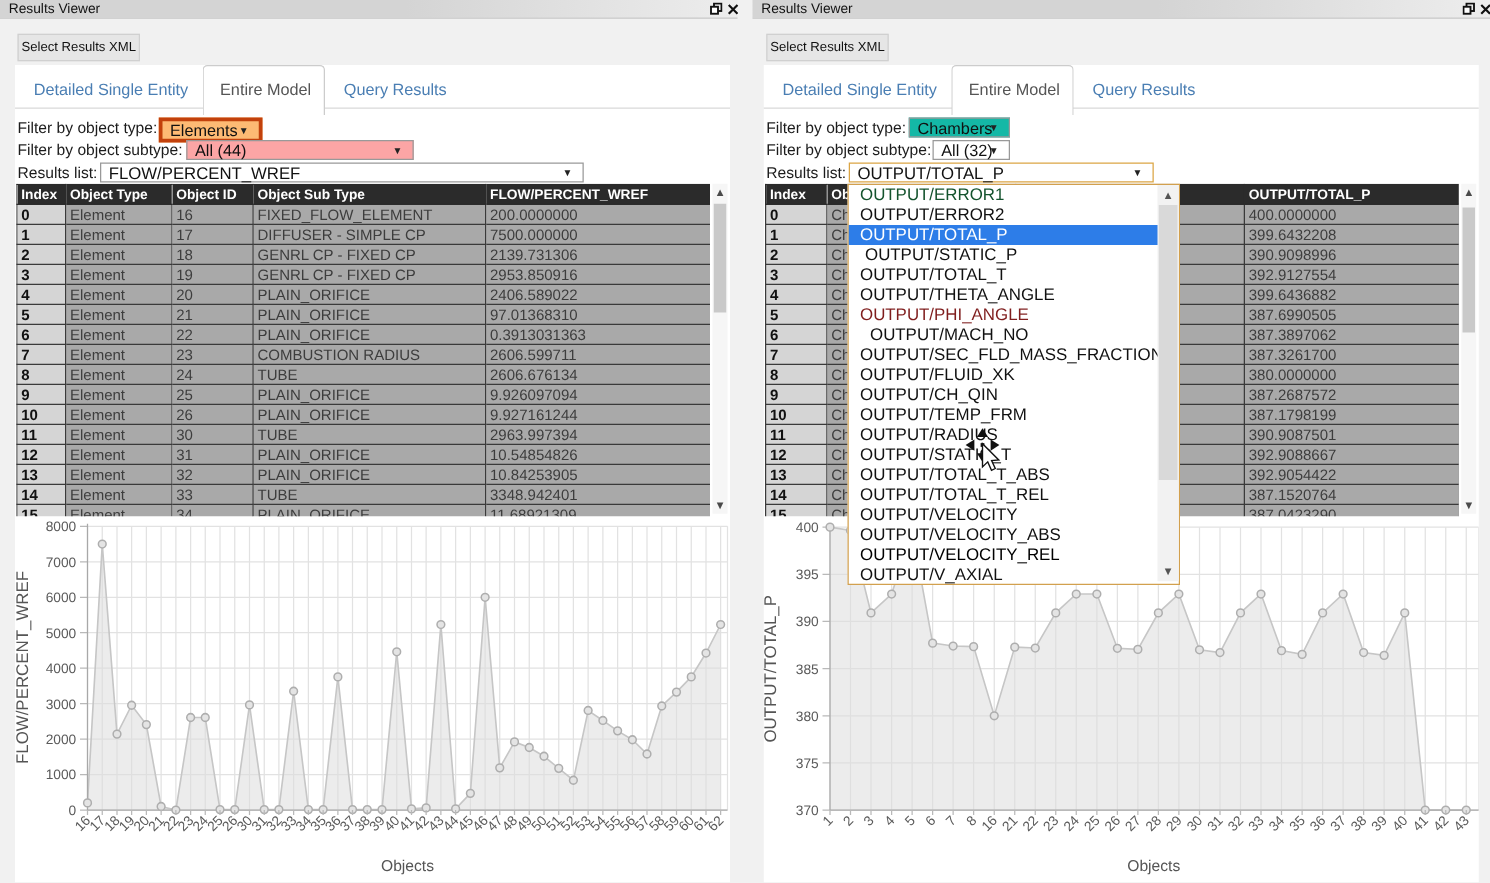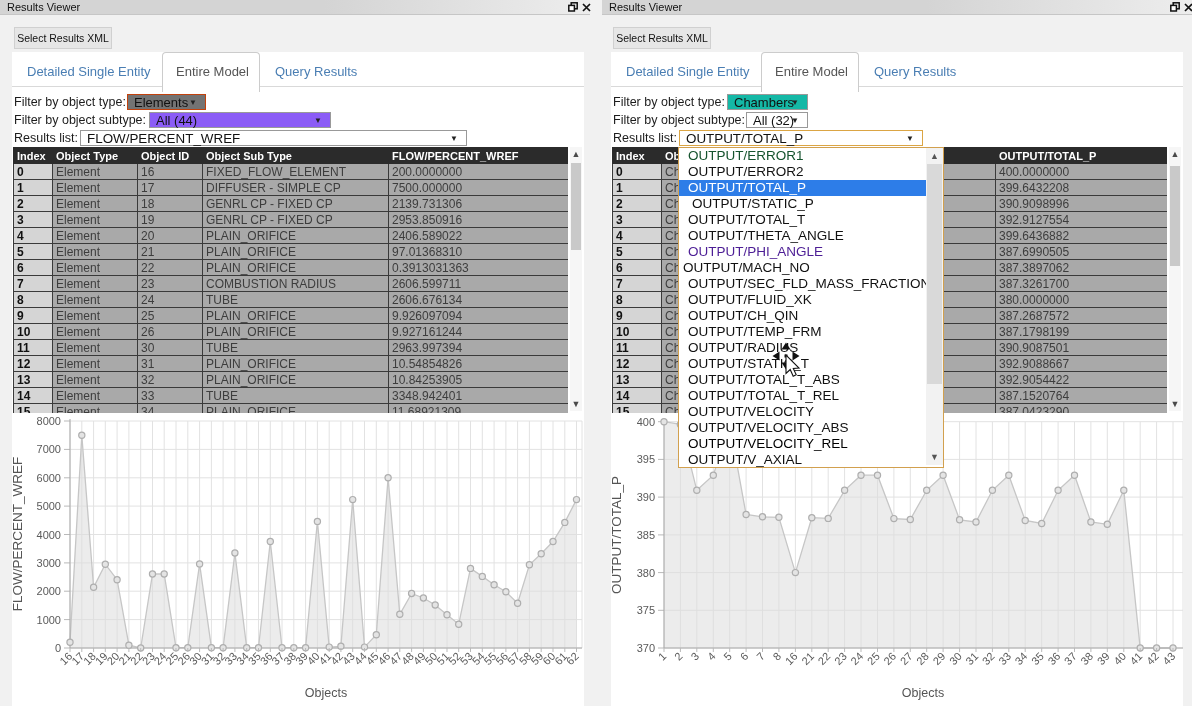--- a/index.html
+++ b/index.html
@@ -18,26 +18,26 @@
       <path d="M1,1 L8,8 M8,1 L1,8" stroke="#111" stroke-width="1.7"></path>
     </svg>
 </div>
 <div style="position:absolute;left:14px;top:27px;width:96px;height:20px;background:#e6e6e6;border:1px solid #d0d0d0;font-size:10.5px;color:#111;text-align:center;line-height:20px;white-space:nowrap">Select Results XML</div>
 <div style="position:absolute;left:12px;top:86px;width:572px;height:1px;background:#d9d9d9"></div>
 <div style="position:absolute;left:162px;top:52px;width:96px;height:39px;background:#fff;border:1px solid #ccc;border-bottom:none;border-radius:4px 4px 0 0"></div>
 <div style="position:absolute;left:27px;top:64px;font-size:13px;color:#4a7eb3;white-space:nowrap">Detailed Single Entity</div>
 <div style="position:absolute;left:176px;top:64px;font-size:13px;color:#555;white-space:nowrap">Entire Model</div>
 <div style="position:absolute;left:275px;top:64px;font-size:13px;color:#4a7eb3;white-space:nowrap">Query Results</div>
 <div style="position:absolute;left:14px;top:95px;font-size:12.5px;color:#1c1c1c;font-weight:normal;white-space:nowrap">Filter by object type:</div>
-<div style="position:absolute;left:127px;top:94px;width:77px;background:#737373;border:1px solid #c2410c;height:14px">
+<div style="position:absolute;left:127px;top:94px;width:77px;background:#fdba74;border:3px solid #c2410c;height:14px">
     <span style="position:absolute;left:6px;top:0px;font-size:13px;line-height:15px;color:#111;white-space:nowrap">Elements</span>
     <span style="position:absolute;right:8px;top:3px;font-size:8px;color:#222">▼</span>
   </div>
 <div style="position:absolute;left:14px;top:113px;font-size:12.5px;color:#1c1c1c;font-weight:normal;white-space:nowrap">Filter by object subtype:</div>
-<div style="position:absolute;left:149px;top:112px;width:180px;background:#8b5cf6;border:1px solid #999;height:14px">
+<div style="position:absolute;left:149px;top:112px;width:180px;background:#fca5a5;border:1px solid #999;height:14px">
     <span style="position:absolute;left:6px;top:0px;font-size:13px;line-height:15px;color:#111;white-space:nowrap">All (44)</span>
     <span style="position:absolute;right:8px;top:3px;font-size:8px;color:#222">▼</span>
   </div>
 <div style="position:absolute;left:14px;top:131px;font-size:12.5px;color:#1c1c1c;font-weight:normal;white-space:nowrap">Results list:</div>
 <div style="position:absolute;left:80px;top:130px;width:385px;background:#fff;border:1px solid #999;height:14px">
     <span style="position:absolute;left:6px;top:0px;font-size:13.4px;line-height:15px;color:#111;white-space:nowrap">FLOW/PERCENT_WREF</span>
     <span style="position:absolute;right:8px;top:3px;font-size:8px;color:#222">▼</span>
   </div>
 <div style="position:absolute;left:13px;top:147px;width:555px;height:266px;overflow:hidden">
 <table style="border-collapse:collapse;table-layout:fixed;width:555px;font-size:12px">
@@ -701,22 +701,22 @@
 <text transform="translate(14,123) rotate(-90)" text-anchor="middle" font-size="13.5" fill="#555">OUTPUT/TOTAL_P</text>
 <text x="316" y="285" text-anchor="middle" font-size="12.5" fill="#555">Objects</text>
 </svg>
 <div style="position:absolute;left:678px;top:147px;width:264px;height:319px;background:#fff;border:1px solid #d2a04e;z-index:5">
 <div style="position:absolute;left:0;top:0px;width:246px;height:16px;color:#14532d;font-size:13.5px;padding-left:9px;white-space:nowrap;line-height:16px">OUTPUT/ERROR1</div>
 <div style="position:absolute;left:0;top:16px;width:246px;height:16px;color:#111;font-size:13.5px;padding-left:9px;white-space:nowrap;line-height:16px">OUTPUT/ERROR2</div>
 <div style="position:absolute;left:0;top:32px;width:246px;height:16px;background:#2d7de8;color:#fff;font-size:13.5px;padding-left:9px;white-space:nowrap;line-height:16px">OUTPUT/TOTAL_P</div>
 <div style="position:absolute;left:0;top:48px;width:246px;height:16px;color:#111;font-size:13.5px;padding-left:13px;white-space:nowrap;line-height:16px">OUTPUT/STATIC_P</div>
 <div style="position:absolute;left:0;top:64px;width:246px;height:16px;color:#111;font-size:13.5px;padding-left:9px;white-space:nowrap;line-height:16px">OUTPUT/TOTAL_T</div>
 <div style="position:absolute;left:0;top:80px;width:246px;height:16px;color:#111;font-size:13.5px;padding-left:9px;white-space:nowrap;line-height:16px">OUTPUT/THETA_ANGLE</div>
-<div style="position:absolute;left:0;top:96px;width:246px;height:16px;color:#4c1d95;font-size:13.5px;padding-left:9px;white-space:nowrap;line-height:16px">OUTPUT/PHI_ANGLE</div>
-<div style="position:absolute;left:0;top:112px;width:246px;height:16px;color:#111;font-size:13.5px;padding-left:4px;white-space:nowrap;line-height:16px">OUTPUT/MACH_NO</div>
+<div style="position:absolute;left:0;top:96px;width:246px;height:16px;color:#7f1d1d;font-size:13.5px;padding-left:9px;white-space:nowrap;line-height:16px">OUTPUT/PHI_ANGLE</div>
+<div style="position:absolute;left:0;top:112px;width:246px;height:16px;color:#111;font-size:13.5px;padding-left:17px;white-space:nowrap;line-height:16px">OUTPUT/MACH_NO</div>
 <div style="position:absolute;left:0;top:128px;width:246px;height:16px;color:#111;font-size:13.5px;padding-left:9px;white-space:nowrap;line-height:16px">OUTPUT/SEC_FLD_MASS_FRACTION</div>
 <div style="position:absolute;left:0;top:144px;width:246px;height:16px;color:#111;font-size:13.5px;padding-left:9px;white-space:nowrap;line-height:16px">OUTPUT/FLUID_XK</div>
 <div style="position:absolute;left:0;top:160px;width:246px;height:16px;color:#111;font-size:13.5px;padding-left:9px;white-space:nowrap;line-height:16px">OUTPUT/CH_QIN</div>
 <div style="position:absolute;left:0;top:176px;width:246px;height:16px;color:#111;font-size:13.5px;padding-left:9px;white-space:nowrap;line-height:16px">OUTPUT/TEMP_FRM</div>
 <div style="position:absolute;left:0;top:192px;width:246px;height:16px;color:#111;font-size:13.5px;padding-left:9px;white-space:nowrap;line-height:16px">OUTPUT/RADIUS</div>
 <div style="position:absolute;left:0;top:208px;width:246px;height:16px;color:#111;font-size:13.5px;padding-left:9px;white-space:nowrap;line-height:16px">OUTPUT/STATIC_T</div>
 <div style="position:absolute;left:0;top:224px;width:246px;height:16px;color:#111;font-size:13.5px;padding-left:9px;white-space:nowrap;line-height:16px">OUTPUT/TOTAL_T_ABS</div>
 <div style="position:absolute;left:0;top:240px;width:246px;height:16px;color:#111;font-size:13.5px;padding-left:9px;white-space:nowrap;line-height:16px">OUTPUT/TOTAL_T_REL</div>
 <div style="position:absolute;left:0;top:256px;width:246px;height:16px;color:#111;font-size:13.5px;padding-left:9px;white-space:nowrap;line-height:16px">OUTPUT/VELOCITY</div>
 <div style="position:absolute;left:0;top:272px;width:246px;height:16px;color:#111;font-size:13.5px;padding-left:9px;white-space:nowrap;line-height:16px">OUTPUT/VELOCITY_ABS</div>

